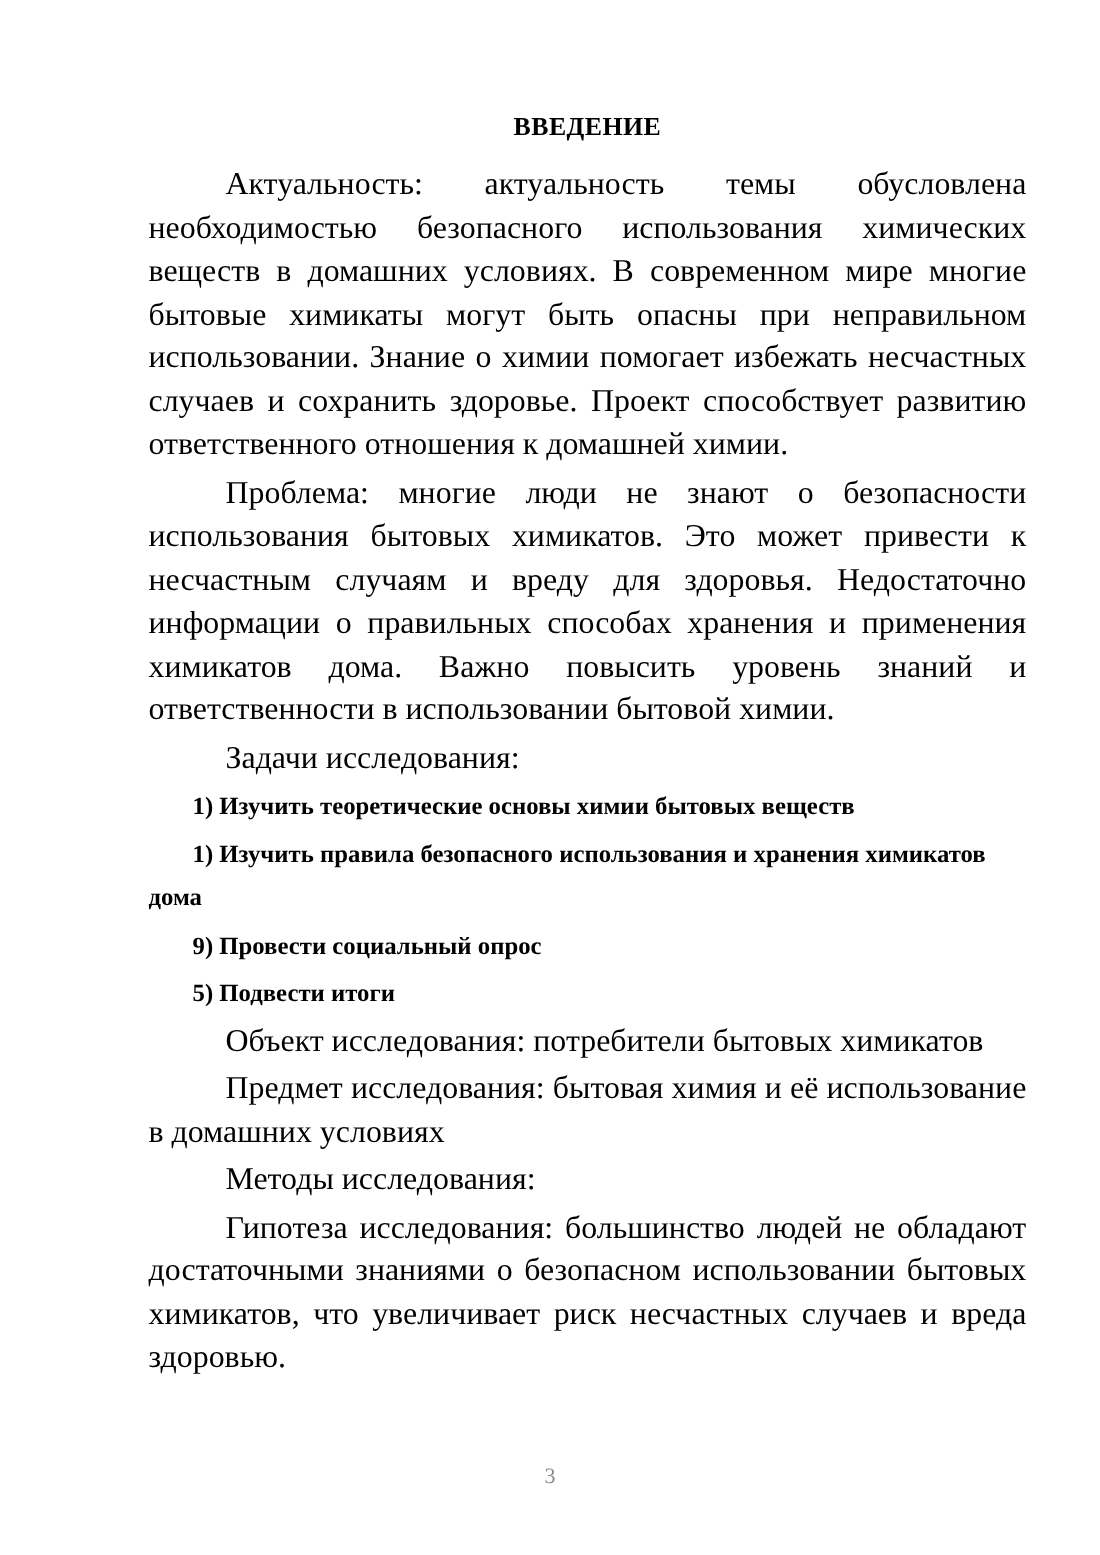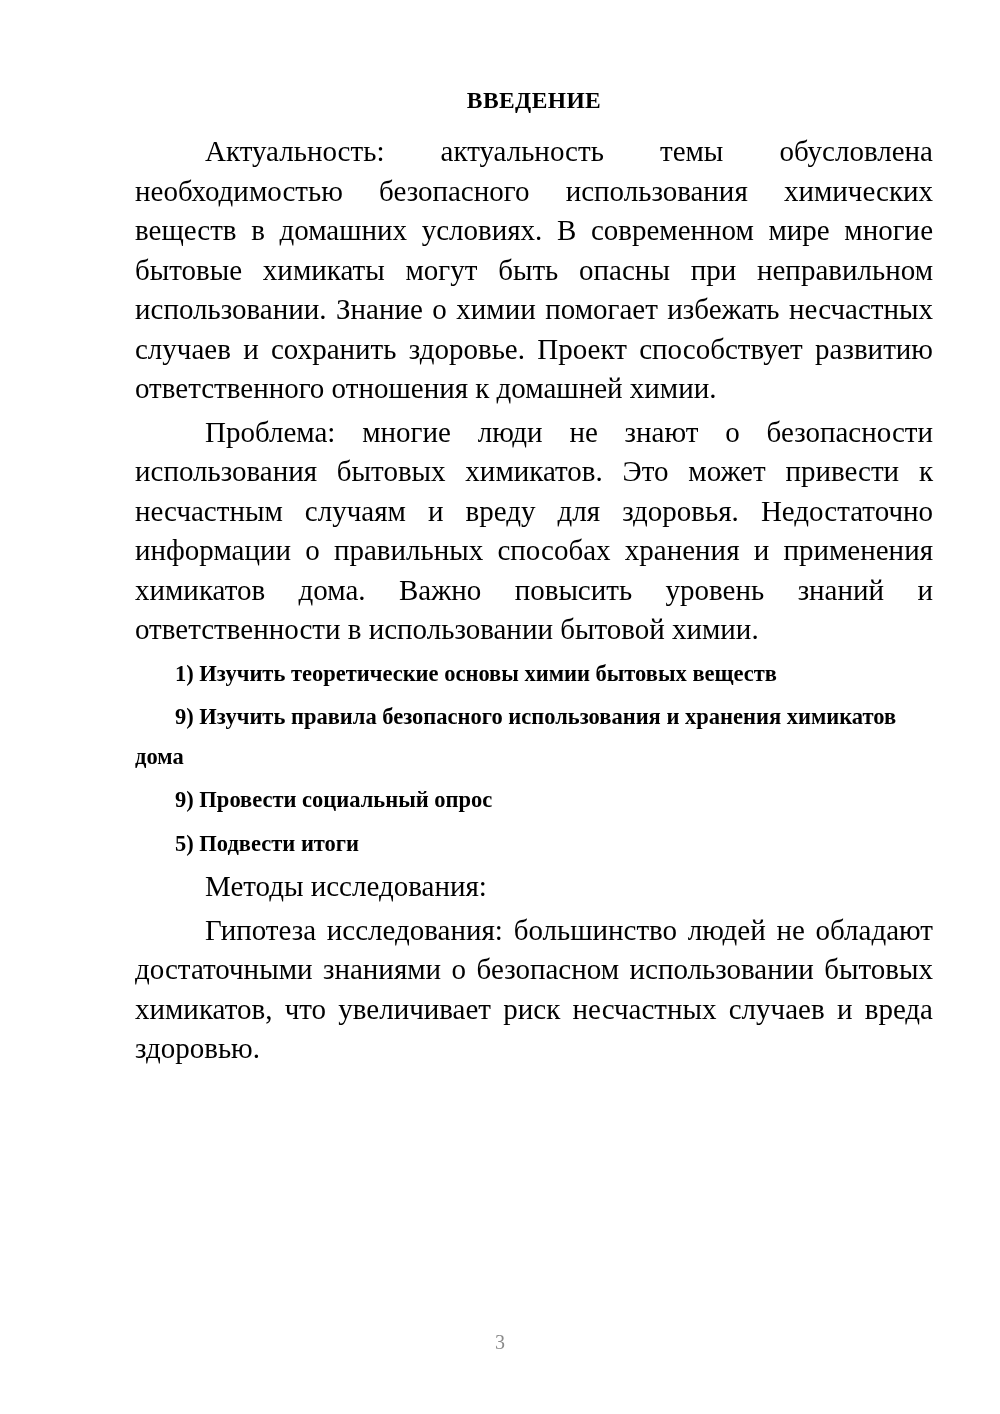--- a/index.html
+++ b/index.html
@@ -17,21 +17,21 @@
     margin: 0 auto;
     overflow: hidden;
     box-sizing: border-box;
     font-family: "Liberation Serif", "DejaVu Serif", serif;
     color: #000000;
   }
 
   .content {
     position: absolute;
     left: 135px;
-    top: 86px;
+    top: 102px;
     width: 798px;
   }
 
   .doc-heading {
     font-size: 23.5px;
     font-weight: bold;
     text-align: center;
     letter-spacing: 0.4px;
     margin: 0 0 18px 0;
     line-height: 1.2;
@@ -84,31 +84,34 @@
 
   <div class="content">
 
     <h1 class="doc-heading">ВВЕДЕНИЕ</h1>
 
     <p class="para">Актуальность: актуальность темы обусловлена необходимостью безопасного использования химических веществ в домашних условиях. В современном мире многие бытовые химикаты могут быть опасны при неправильном использовании. Знание о химии помогает избежать несчастных случаев и сохранить здоровье. Проект способствует развитию ответственного отношения к домашней химии.</p>
 
     <p class="para">Проблема: многие люди не знают о безопасности использования бытовых химикатов. Это может привести к несчастным случаям и вреду для здоровья. Недостаточно информации о правильных способах хранения и применения химикатов дома. Важно повысить уровень знаний и ответственности в использовании бытовой химии.</p>
 
 
+    <p class="para nojustify">Задачи исследования:</p>
 
     <p class="list-item nojustify">1) Изучить теоретические основы химии бытовых веществ</p>
 
 
-    <p class="list-item nojustify">9) Изучить правила безопасного использования и хранения химикатов дома</p>
+    <p class="list-item nojustify">1) Изучить правила безопасного использования и хранения химикатов дома</p>
 
     <p class="list-item nojustify">9) Провести социальный опрос</p>
 
     <p class="list-item nojustify">5) Подвести итоги</p>
 
+    <p class="para nojustify">Объект исследования: потребители бытовых химикатов</p>
 
+    <p class="para">Предмет исследования: бытовая химия и её использование в домашних условиях</p>
 
     <p class="para nojustify">Методы исследования:</p>
 
     <p class="para">Гипотеза исследования: большинство людей не обладают достаточными знаниями о безопасном использовании бытовых химикатов, что увеличивает риск несчастных случаев и вреда здоровью.</p>
 
   </div>
 
   <div class="page-number">3</div>
 
 </div>

